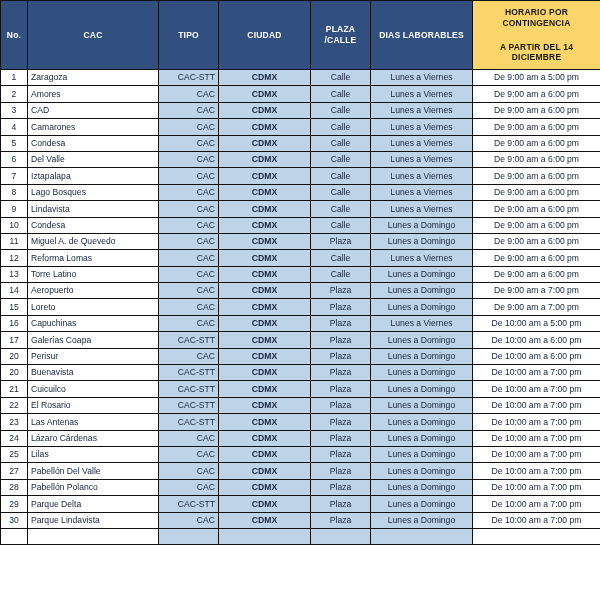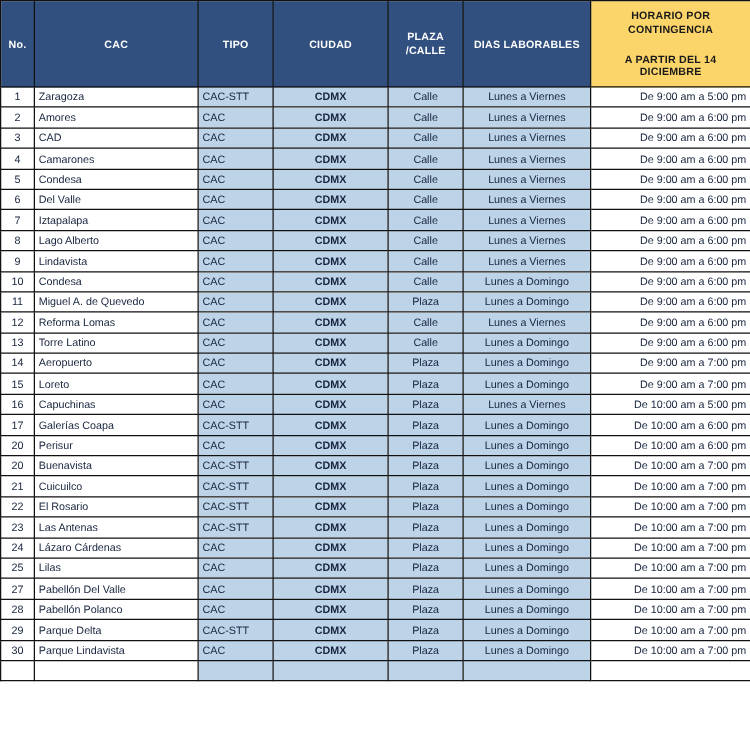--- a/index.html
+++ b/index.html
@@ -73,25 +73,25 @@
     border-left: 1.4px solid #111111;
     border-right: 1.4px solid #111111;
     box-sizing: border-box;
     white-space: nowrap;
     overflow: hidden;
     background: #ffffff;
     line-height: 1;
   }
   tbody td.cell-no      { text-align: center; background: #ffffff; }
   tbody td.cell-cac     { text-align: left;   background: #ffffff; }
-  tbody td.cell-tipo    { text-align: left; background: #BCD3E8; }
+  tbody td.cell-tipo    { text-align: right; background: #BCD3E8; }
   tbody td.cell-ciudad  { text-align: center; background: #BCD3E8; font-weight: bold; }
   tbody td.cell-plaza   { text-align: center; background: #BCD3E8; }
   tbody td.cell-dias    { text-align: center; background: #BCD3E8; }
-  tbody td.cell-horario { text-align: right; background: #ffffff; }
+  tbody td.cell-horario { text-align: center; background: #ffffff; }
 
   tbody tr:last-child td { border-bottom: 0.9px solid #111111; }
 </style>
 </head>
 <body>
 
 <div id="sheet">
   <table class="grid">
     <colgroup>
       <col class="c-no">
@@ -181,21 +181,21 @@
           <td class="cell-no">7</td>
           <td class="cell-cac">Iztapalapa</td>
           <td class="cell-tipo">CAC</td>
           <td class="cell-ciudad">CDMX</td>
           <td class="cell-plaza">Calle</td>
           <td class="cell-dias">Lunes a Viernes</td>
           <td class="cell-horario">De 9:00 am a 6:00 pm</td>
         </tr>
         <tr>
           <td class="cell-no">8</td>
-          <td class="cell-cac">Lago Alberto</td>
+          <td class="cell-cac">Lago Bosques</td>
           <td class="cell-tipo">CAC</td>
           <td class="cell-ciudad">CDMX</td>
           <td class="cell-plaza">Calle</td>
           <td class="cell-dias">Lunes a Viernes</td>
           <td class="cell-horario">De 9:00 am a 6:00 pm</td>
         </tr>
         <tr>
           <td class="cell-no">9</td>
           <td class="cell-cac">Lindavista</td>
           <td class="cell-tipo">CAC</td>

